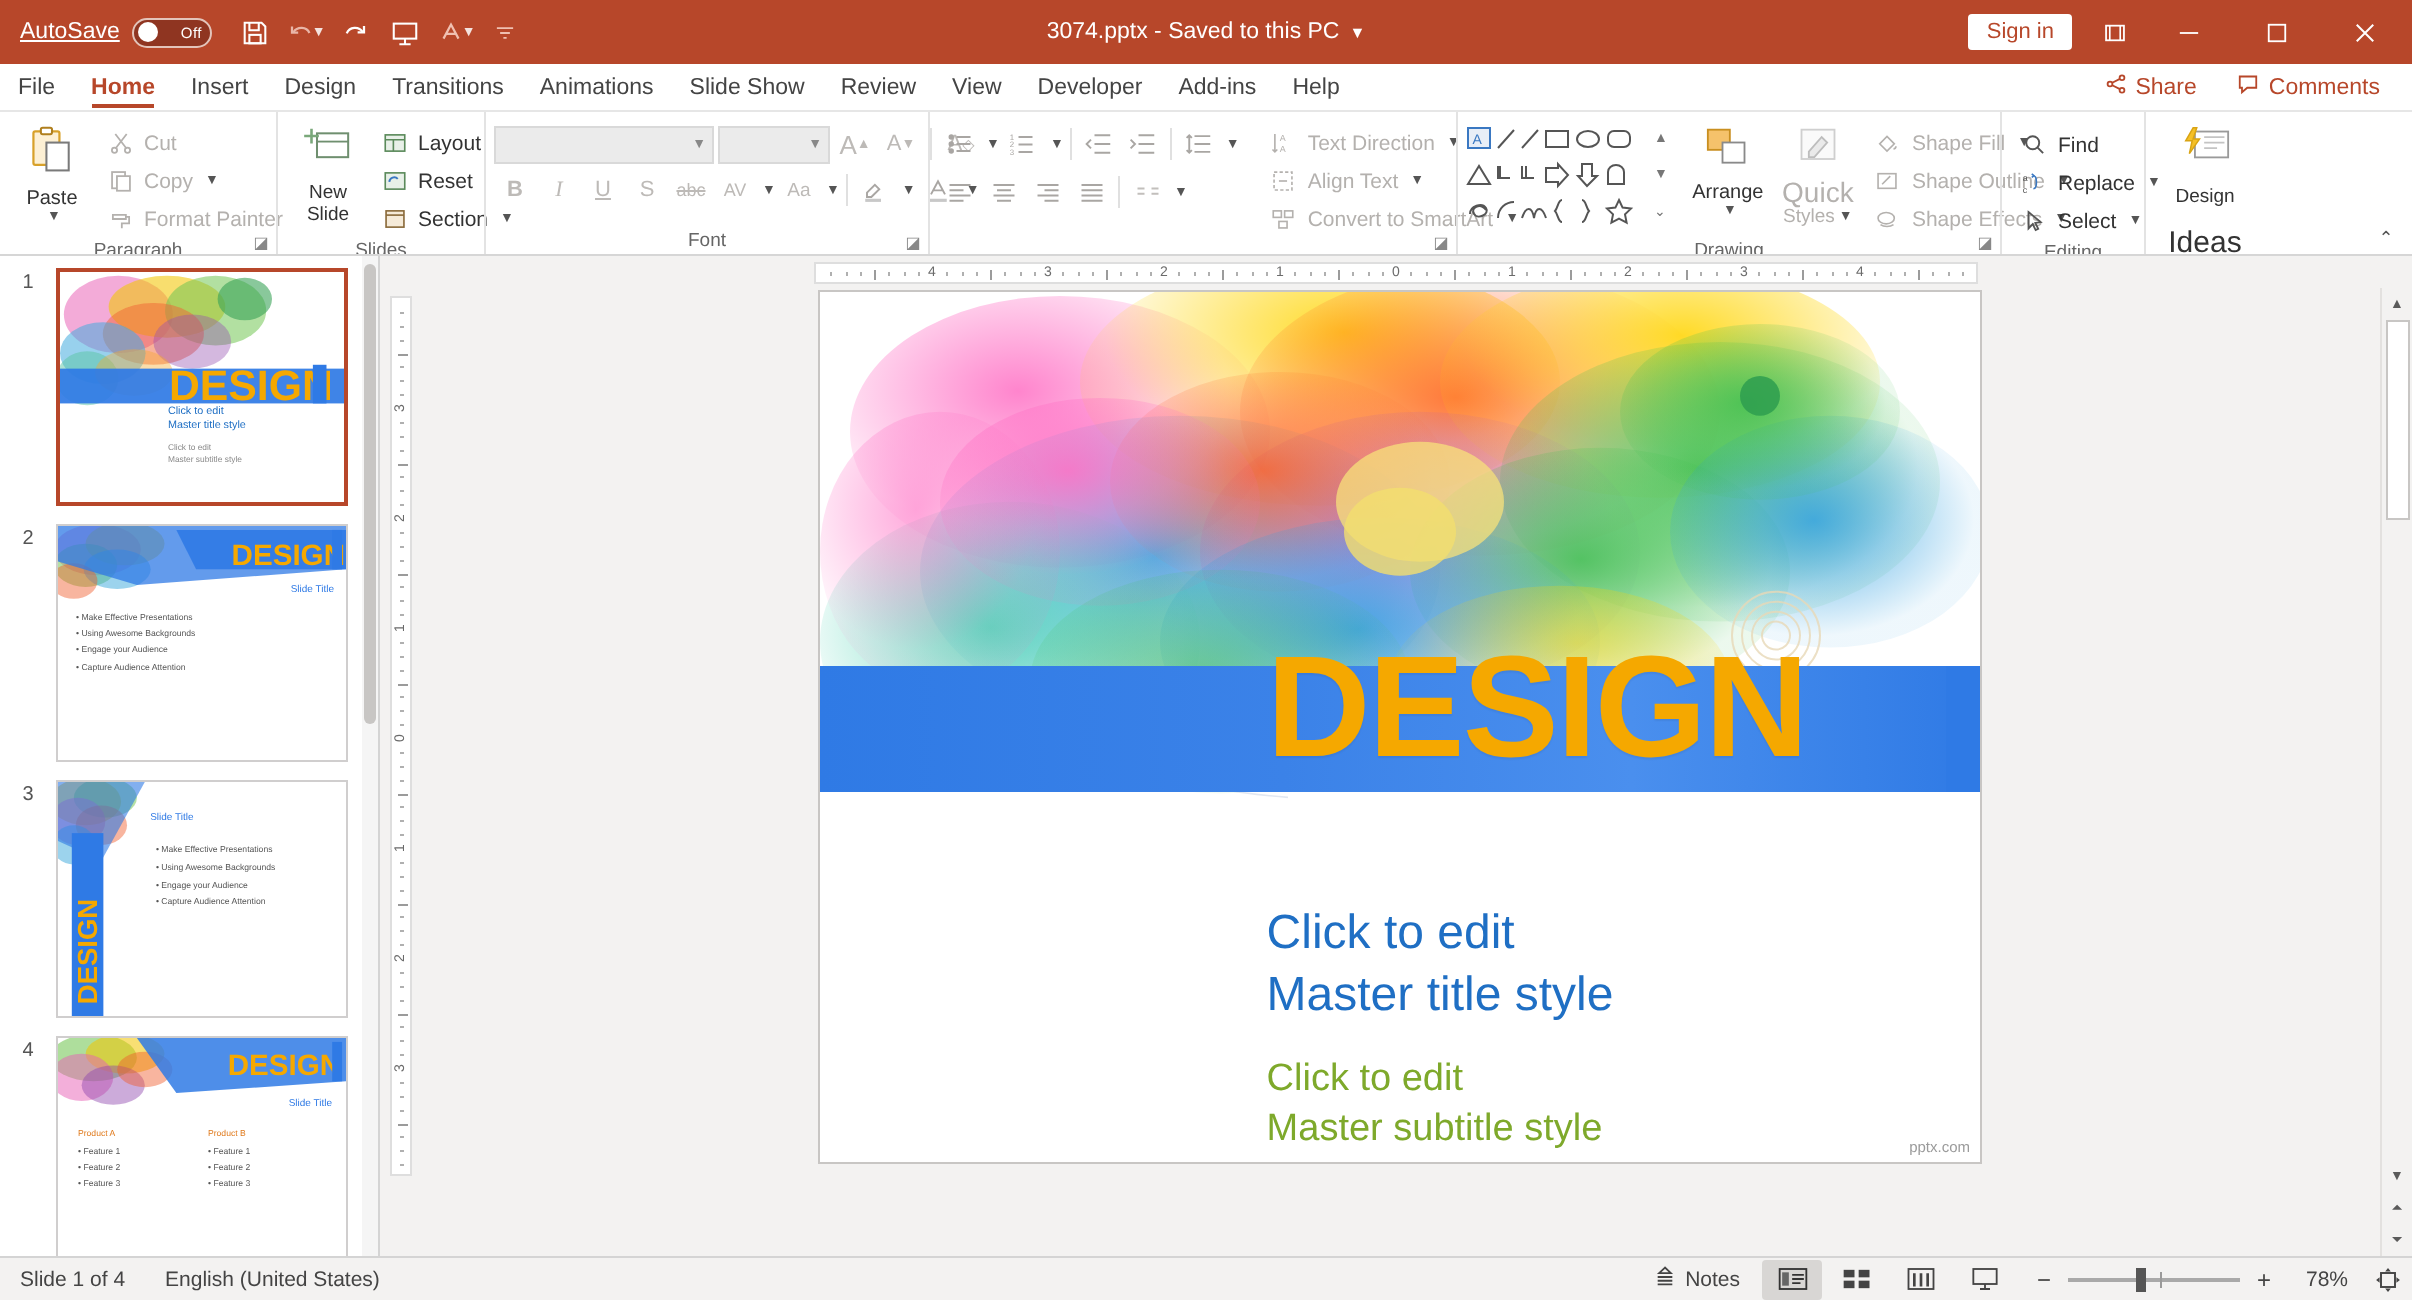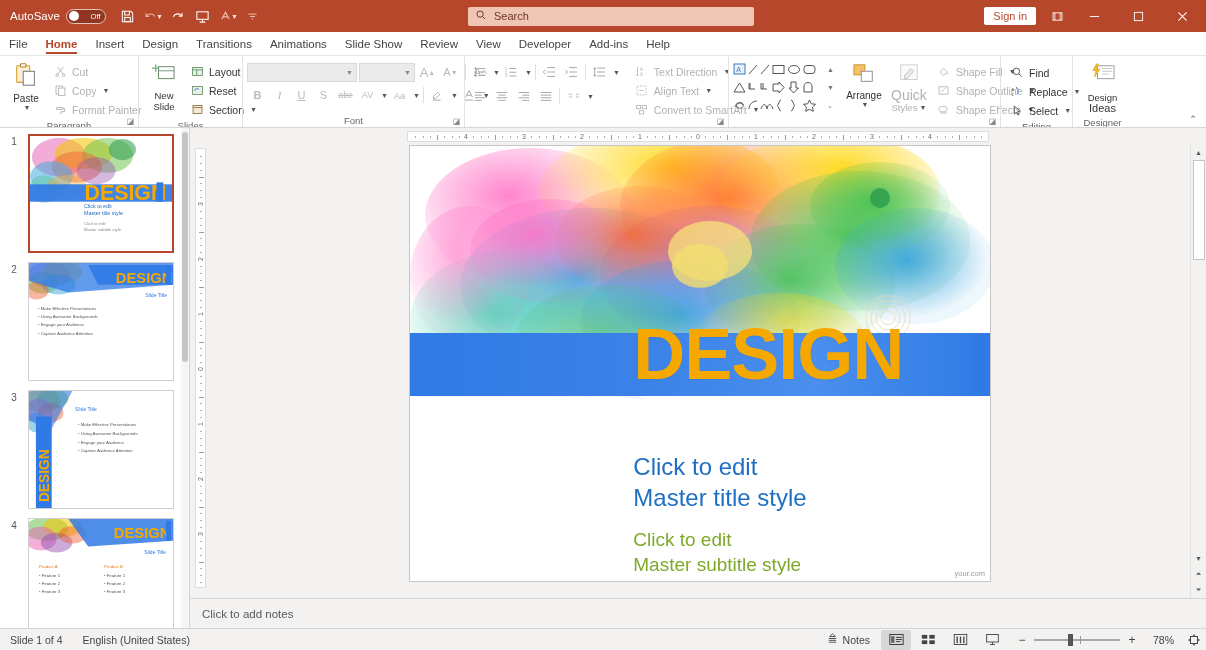--- a/index.html
+++ b/index.html
@@ -8,21 +8,21 @@
     font-family: "Liberation Sans", sans-serif;
     background: #f3f2f1; -webkit-font-smoothing: antialiased;
   }
   .app { width: 1206px; height: 650px; display: flex; flex-direction: column; position: relative; }
 
   
   .titlebar {
     height: 32px; background: #b7472a; display: flex; align-items: center;
     color: #fff; flex: 0 0 32px; position: relative;
   }
-  .autosave-wrap { display: flex; align-items: center; gap: 6px; padding-left: 10px; }
+  .autosave-wrap { display: flex; align-items: center; gap: 6px; padding-left: 10px; text-decoration: underline; }
   .autosave-label { font-size: 11.5px; color: #fff; }
   .toggle {
     width: 40px; height: 15px; border-radius: 8px; background: #8f3521;
     border: 1px solid #e3c4ba; position: relative; display: flex; align-items: center;
   }
   .toggle .knob {
     width: 10px; height: 10px; border-radius: 50%; background: #fff;
     position: absolute; left: 2px;
   }
   .toggle .tgl-text {
@@ -303,29 +303,20 @@
         <svg width="13" height="13" viewBox="0 0 16 16" fill="none" stroke="#f0c0b1" stroke-width="1.2">
           <path d="M3 5h10M5 8h6M7 11h2"></path>
         </svg>
       </div>
     </div>
 
     <div class="doc-title">
       <span>3074.pptx  -  Saved to this PC</span><span class="dt-caret">▼</span>
     </div>
 
-    <div class="searchbox">
-      <span>
-        <svg width="12" height="12" viewBox="0 0 16 16" fill="none" stroke="#6b3623" stroke-width="1.3">
-          <circle cx="6.8" cy="6.8" r="4.2"></circle>
-            <path d="M10 10l3.4 3.4"></path>
-        </svg>
-      </span>
-      <input type="text" placeholder="Search" style="">
-    </div>
 
     <div class="tb-right">
       <div class="signin">Sign in</div>
       <div class="tb-icon">
         <svg width="13" height="13" viewBox="0 0 16 16" fill="none" stroke="#fff" stroke-width="1.1">
           <rect x="2.5" y="3.5" width="11" height="9"></rect>
             <path d="M4.8 3.5v9M11.2 3.5v9" stroke-width="1"></path>
         </svg>
       </div>
       <div class="win-btn">
@@ -352,20 +343,41 @@
     <div class="tab">Insert</div>
     <div class="tab">Design</div>
     <div class="tab">Transitions</div>
     <div class="tab">Animations</div>
     <div class="tab">Slide Show</div>
     <div class="tab">Review</div>
     <div class="tab">View</div>
     <div class="tab">Developer</div>
     <div class="tab">Add-ins</div>
     <div class="tab">Help</div>
+    <div class="tabstrip-right">
+      <div class="ts-btn">
+        <span>
+          <svg width="12" height="12" viewBox="0 0 16 16" fill="none" stroke="#b7472a" stroke-width="1.2">
+            <circle cx="12" cy="3.8" r="1.6"></circle>
+              <circle cx="4" cy="8" r="1.6"></circle>
+              <circle cx="12" cy="12.2" r="1.6"></circle>
+            <path d="M5.5 7.2L10.6 4.6M5.5 8.8l5.1 2.6"></path>
+          </svg>
+        </span>
+        <span>Share</span>
+      </div>
+      <div class="ts-btn">
+        <span>
+          <svg width="12" height="12" viewBox="0 0 16 16" fill="none" stroke="#b7472a" stroke-width="1.2">
+            <path d="M2.5 3h11v7.5h-6L4 13.5V10.5H2.5z"></path>
+          </svg>
+        </span>
+        <span>Comments</span>
+      </div>
+    </div>
   </div>
 
   <div class="ribbon">
 
     <div class="rgroup" style="width:138px">
       <div class="rg-body">
         <div class="btn-big" style="min-width:44px;padding-top:1px">
           <span>
             <svg width="26" height="26" viewBox="0 0 28 28" fill="none">
               <rect x="4" y="4" width="14" height="18" rx="1" fill="#fdf0d4" stroke="#d8a12a" stroke-width="1.2"></rect>
@@ -708,20 +720,21 @@
               <svg width="13" height="13" viewBox="0 0 16 16" stroke="#b4b1ae" stroke-width="1" fill="none">
                 <ellipse cx="7.5" cy="7.5" rx="5" ry="3.5"></ellipse>
                   <path d="M4 11.5c2 1.5 6 1.5 8 0"></path>
               </svg>
             </span>
             <span>Shape Effects</span>
             <span class="cr">▼</span>
           </div>
         </div>
       </div>
+      <div class="rg-label">Drawing</div>
       <div class="rg-dialog">◪</div>
     </div>
 
     <div class="rgroup" style="width:72px">
       <div class="rg-body">
         <div class="col" style="padding-top:2px">
           <div class="btn-sm">
             <span class="icon-sq">
               <svg width="13" height="13" viewBox="0 0 16 16" fill="none" stroke="#555" stroke-width="1.2">
                 <circle cx="6.6" cy="6.6" r="4"></circle>
@@ -759,21 +772,21 @@
       <div class="rg-body" style="justify-content:center">
         <div class="btn-big" style="min-width:50px">
           <span>
             <svg width="28" height="24" viewBox="0 0 30 26" fill="none">
               <rect x="9" y="3" width="18" height="14" fill="#fff" stroke="#9a9a9a" stroke-width="1"></rect>
               <path d="M14 6h11M14 9h11M14 12h7" stroke="#c4c4c4" stroke-width="1"></path>
               <path d="M8 1l-4 7h3.5l-1.5 7 5.5-8H8l2-6z" fill="#f5c026" stroke="#d9a414" stroke-width=".8"></path>
             </svg>
           </span>
           <span class="lbl" style="font-size:9.5px">Design</span>
-          <span class="lbl" style="font-size:11px;margin-top:0">Ideas</span>
+          <span class="lbl" style="font-size:15px;margin-top:12px">Ideas</span>
         </div>
       </div>
       <div class="rg-label">Designer</div>
     </div>
 
     <div class="collapse-ribbon">⌃</div>
   </div>
 
   <div class="main">
 
@@ -1131,38 +1144,37 @@
             <div class="title-text">
               <div>Click to edit</div>
               <div>Master title style</div>
             </div>
 
             <div class="subtitle-text">
               <div>Click to edit</div>
               <div>Master subtitle style</div>
             </div>
 
-            <div class="wm">your.com</div>
+            <div class="wm">pptx.com</div>
           </div>
         </div>
 
         <div class="vscroll">
           <div class="vs-arrow">▲</div>
           <div class="vs-track">
             <div class="vs-thumb"></div>
           </div>
           <div class="vs-bottom">
             <div class="vs-arrow">▼</div>
             <div class="vs-arrow">⏶</div>
             <div class="vs-arrow">⏷</div>
           </div>
         </div>
       </div>
 
-      <div class="notes">Click to add notes</div>
     </div>
   </div>
 
   <div class="statusbar">
     <div class="sb-item">Slide 1 of 4</div>
     <div class="sb-item">English (United States)</div>
 
     <div class="sb-right">
       <div class="sb-item" style="display:flex;align-items:center;gap:4px">
         <span>

